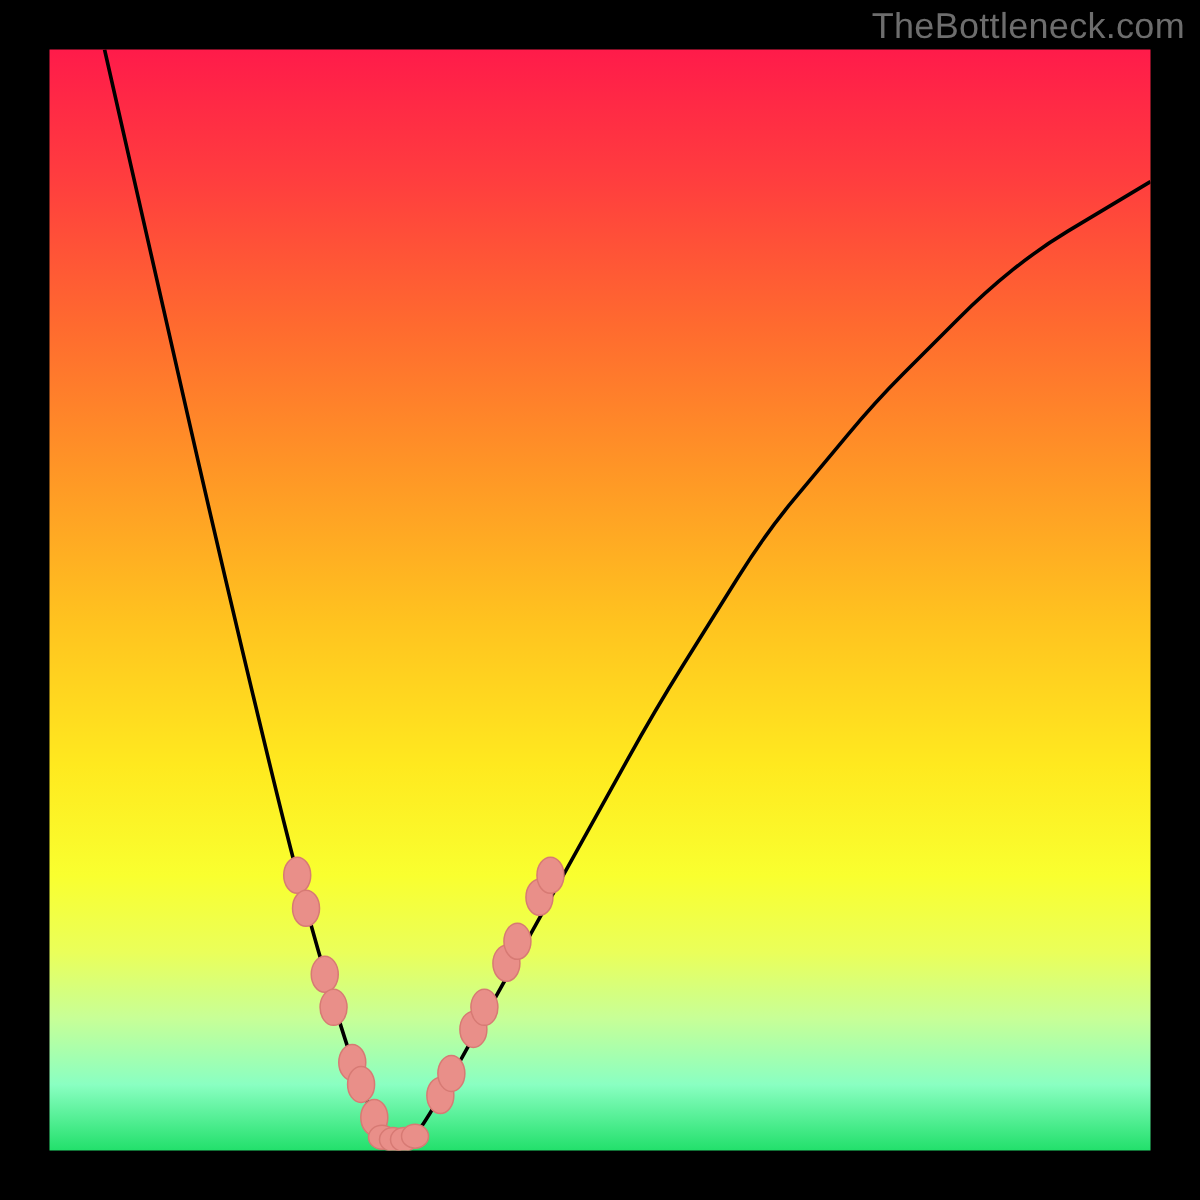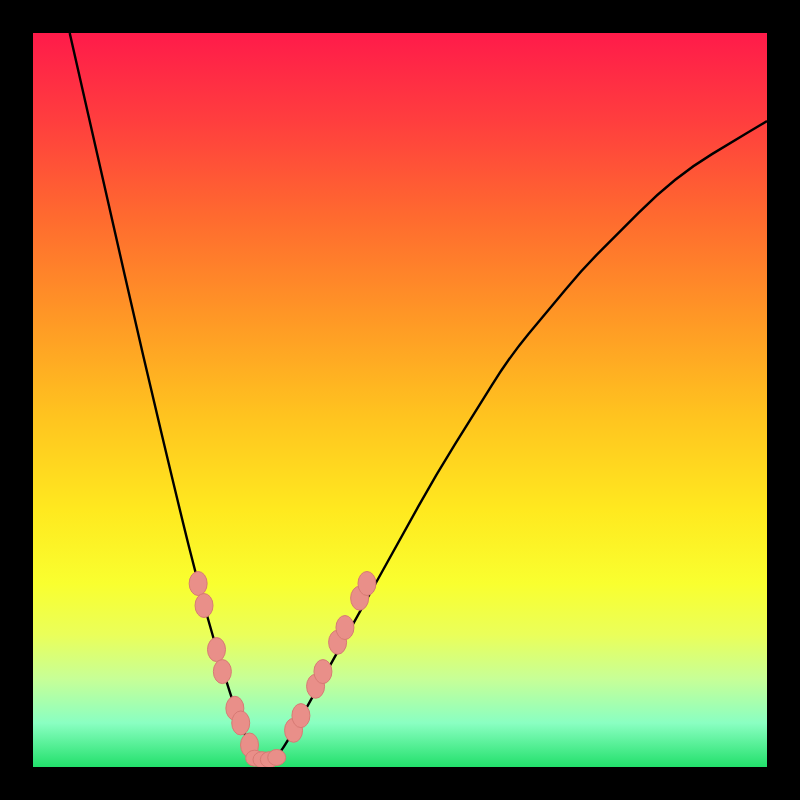--- a/index.html
+++ b/index.html
@@ -97,14 +97,15 @@
           <ellipse class="marker" cx="282.59000000000003" cy="653.26" rx="9" ry="12"></ellipse>
           <ellipse class="marker" cx="289.93" cy="638.58" rx="9" ry="12"></ellipse>
           <ellipse class="marker" cx="304.61" cy="609.22" rx="9" ry="12"></ellipse>
           <ellipse class="marker" cx="311.95" cy="594.54" rx="9" ry="12"></ellipse>
           <ellipse class="marker" cx="326.63" cy="565.1800000000001" rx="9" ry="12"></ellipse>
           <ellipse class="marker" cx="333.97" cy="550.5" rx="9" ry="12"></ellipse>
         </g>
     </svg>
   </div>
 
+  <div class="watermark">TheBottleneck.com</div>
 
 </div>
 
 </body></html>

